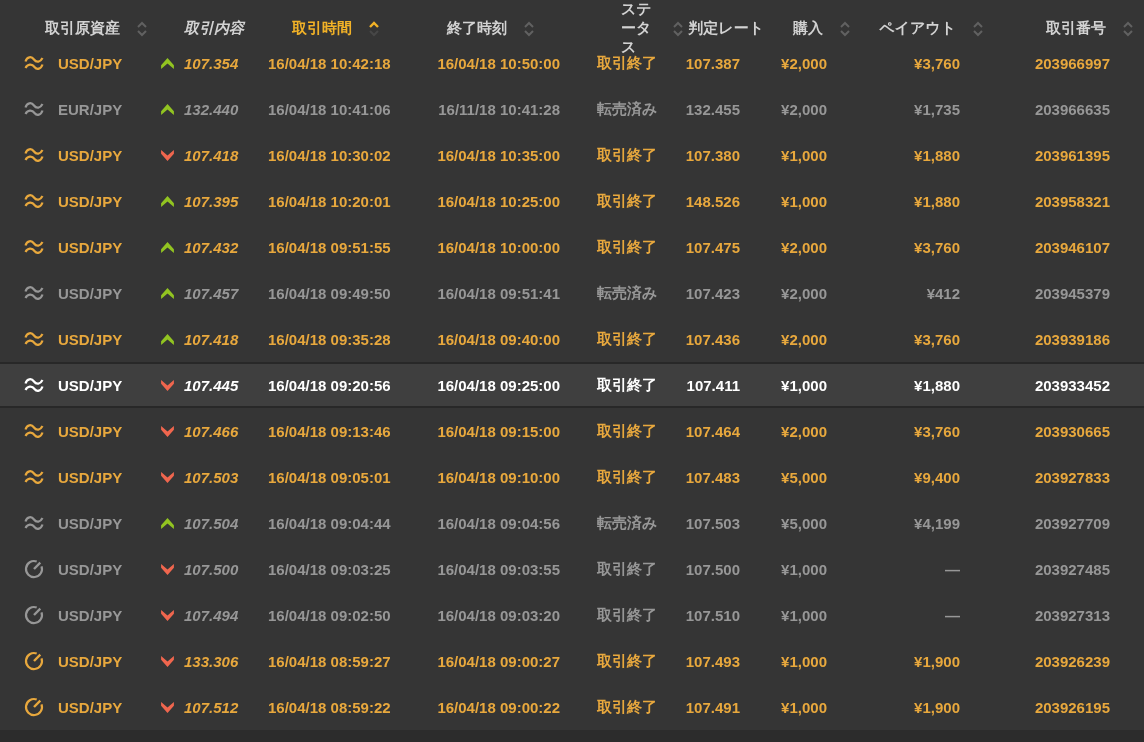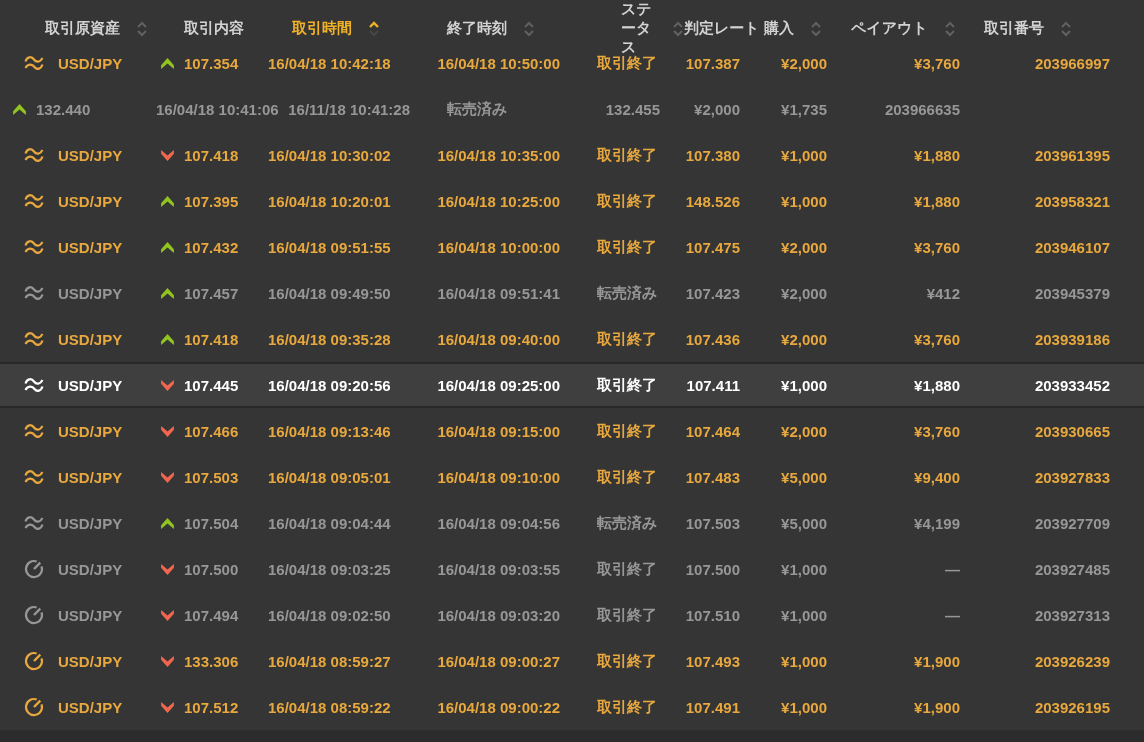--- a/index.html
+++ b/index.html
@@ -23,28 +23,28 @@
     padding-right:34px;
     align-items:center;
   }
   .hrow{height:40px; color:var(--header-text); font-weight:bold;padding-left:24px;}
   .rows{flex:0 0 auto;}
   .row{height:46px; font-weight:bold;}
   .footer-strip{flex:1 1 auto; background:var(--footer);}
 
   .cell{white-space:nowrap;}
   .c1{padding-left:21px; display:flex; align-items:center; gap:9px;}
-  .c2{padding-left:12px; display:flex; align-items:center; gap:9px;}
+  .c2{padding-left:12px; display:flex; align-items:center; gap:9px;font-style:italic;}
   .c3{padding-left:8px;}
   .c4{padding-left:13px;text-align:right;}
   .c5{padding-left:5px;margin-left:32px;}
   .c6,.c7,.c8,.c9{text-align:right;}
 
   .hcell{display:flex; align-items:center; gap:16px;}
-  .hcell.right{justify-content:flex-start;}
+  .hcell.right{justify-content:flex-end;}
   .hcell .sort svg{display:block;}
   .hcell .sort .up,.hcell .sort .dn{stroke:var(--chev); stroke-width:2; fill:none;}
   .hcell.sorted{color:var(--amber-bright);text-align:center;}
   .hcell.sorted .sort .up{stroke:var(--amber-bright); stroke-width:2.4;}
   .hcell.sorted .sort .dn{stroke:var(--chev-dim);}
 
   
   .row.win{color:var(--amber);}
   .row.muted{color:var(--muted);}
   .row.selected{
@@ -161,20 +161,29 @@
     <div class="cell c3">16/04/18 10:42:18</div>
     <div class="cell c4">16/04/18 10:50:00</div>
     <div class="cell c5">取引終了</div>
     <div class="cell c6">107.387</div>
     <div class="cell c7">¥2,000</div>
     <div class="cell c8">¥3,760</div>
     <div class="cell c9">203966997</div>
   </div>
 
   <div class="row muted">
+    <div class="cell c1">
+      <span class="asset-icon">
+  <svg width="26" height="24" viewBox="0 0 24 24" stroke-width="2.2" stroke-linecap="butt">
+    <path d="M3.5 10.5 C5 5.5 9.5 5 12 8.5 C14.5 12 18.5 11 20.5 7"></path>
+    <path d="M3.5 17 C5.5 13 10 12.5 12.5 16 C15 19.2 19 18 20.5 13.5"></path>
+  </svg>
+</span>
+      <span>EUR/JPY</span>
+    </div>
     <div class="cell c2">
       <span class="dir up">
   <svg width="15" height="13" viewBox="0 0 14 13">
     <path d="M7 1 L13.4 8.3 L13.4 12 L7 6.6 L0.6 12 L0.6 8.3 Z"></path>
   </svg>
 </span>
       <span>132.440</span>
     </div>
     <div class="cell c3">16/04/18 10:41:06</div>
     <div class="cell c4">16/11/18 10:41:28</div>

